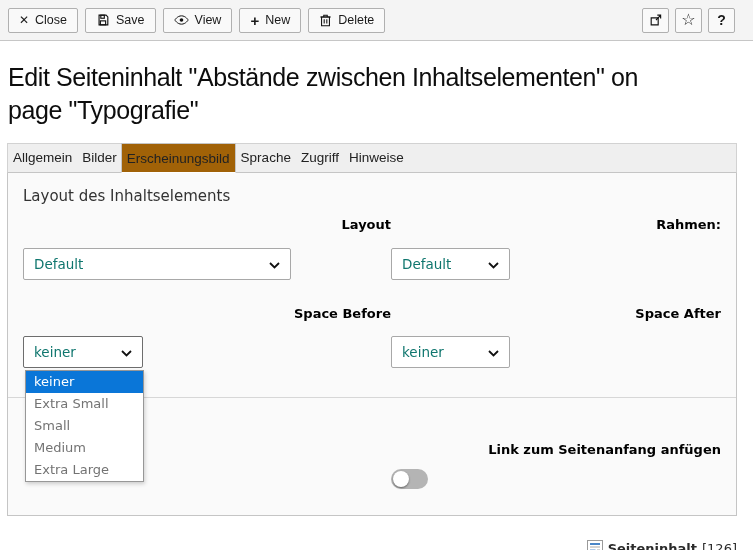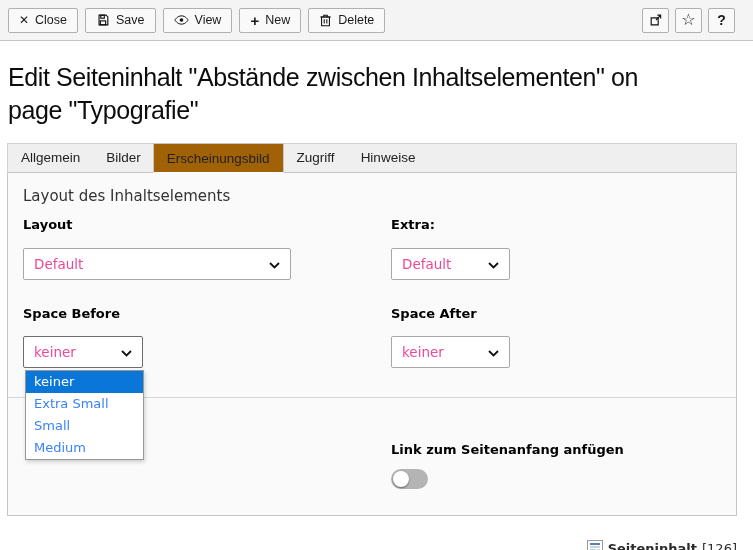--- a/index.html
+++ b/index.html
@@ -41,62 +41,62 @@
   
   .tabbar {
     display:flex; align-items:stretch;
     margin:16px 16px 0 7px;
     height:30px;
     background:#efefef;
     border:1px solid #d2d2d2;
     border-bottom:1px solid #c5c5c5;
   }
   .tab {
-    padding:0 13px; line-height:28px; font-size:13.5px; color:#222;
+    padding:0 5px; line-height:28px; font-size:13.5px; color:#222;
     font-family:"Liberation Sans", sans-serif; cursor:pointer;
   }
   .tab.active {
     background:#a16207;
     border:1px solid #c5c5c5; border-bottom:1px solid #fff;
     margin:-1px 0 -1px -1px; line-height:30px; position:relative; z-index:2;
   }
 
   
   .panel {
     margin:0 16px 0 7px;
     height:343px;
     background:#fafafa;
     border:1px solid #c5c5c5; border-top:none;
     padding:14px 15px 12px 15px;
     position:relative;
   }
   .section-title { font-size:15px; color:#333; font-weight:400; margin-bottom:12px; }
   .form-grid { display:grid; grid-template-columns:368px 1fr; }
   .field-label {
-    display:block; font-size:13px; font-weight:bold; color:#000; margin-bottom:16px;
+    display:block; font-size:13px; font-weight:bold; color:#000; margin-bottom:16px;text-align:right;
   }
   .selectbox {
     height:32px; background:#fff;
     border:1px solid #a8a8a8; border-radius:2px;
     display:flex; align-items:center; justify-content:space-between;
-    padding:0 10px; font-size:13.5px; color:#ec4899; cursor:pointer;
+    padding:0 10px; font-size:13.5px; color:#0f766e; cursor:pointer;
   }
   .selectbox.focused { border-color:#6d6d6d; }
   .w-layout { width:268px; }
   .w-small  { width:119px; }
   .row1 { margin-bottom:26px; }
   .row2 .field-label { margin-bottom:15px; }
   .sb-wrap { position:relative; width:120px; }
   .dropdown-list {
     position:absolute; top:calc(100% + 2px); left:2px; width:119px;
     background:#fff; border:1px solid #979797;
     box-shadow:1px 2px 4px rgba(0,0,0,.18); z-index:10;
   }
   .dropdown-item {
-    font-size:13px; color:#3b82f6; padding:3px 8px; line-height:16px; cursor:pointer;
+    font-size:13px; color:#737373; padding:3px 8px; line-height:16px; cursor:pointer;
   }
   .dropdown-item.selected { background:#0a76d8; color:#fff; }
   .panel-divider { border:none; border-top:1px solid #d7d7d7; margin:29px -15px 0 -15px; }
   .row3 { margin-top:44px; }
   .toggle {
     margin-top:12px; width:37px; height:20px; border-radius:10px;
     background:#b4b4b4; position:relative; cursor:pointer;
   }
   .toggle .knob {
     position:absolute; left:2px; top:2px; width:16px; height:16px;
@@ -170,41 +170,42 @@
     </button>
   </div>
 </div>
 
 <h1 class="page-title"><span>Edit Seiteninhalt "Abstände zwischen Inhaltselementen" on</span><br><span>page "Typografie"</span></h1>
 
 <div class="tabbar">
   <div class="tab">Allgemein</div>
   <div class="tab">Bilder</div>
   <div class="tab active">Erscheinungsbild</div>
+  <div class="tab">Sprache</div>
   <div class="tab">Zugriff</div>
   <div class="tab">Hinweise</div>
 </div>
 
 <div class="panel">
   <div class="section-title">Layout des Inhaltselements</div>
 
   <div class="form-grid row1">
     <div>
       <span class="field-label">Layout</span>
       <div class="selectbox w-layout">
         <span>Default</span>
         <span>
           <svg width="11" height="7" viewBox="0 0 11 7" fill="none" stroke="#111" stroke-width="1.8">
               <polyline points="1,1 5.5,5.5 10,1"></polyline>
             </svg>
         </span>
       </div>
     </div>
     <div>
-      <span class="field-label">Extra:</span>
+      <span class="field-label">Rahmen:</span>
       <div class="selectbox w-small">
         <span>Default</span>
         <span>
           <svg width="11" height="7" viewBox="0 0 11 7" fill="none" stroke="#111" stroke-width="1.8">
               <polyline points="1,1 5.5,5.5 10,1"></polyline>
             </svg>
         </span>
       </div>
     </div>
   </div>
@@ -219,20 +220,21 @@
             <svg width="11" height="7" viewBox="0 0 11 7" fill="none" stroke="#111" stroke-width="1.8">
                 <polyline points="1,1 5.5,5.5 10,1"></polyline>
               </svg>
           </span>
         </div>
         <div class="dropdown-list">
           <div class="dropdown-item selected">keiner</div>
           <div class="dropdown-item">Extra Small</div>
           <div class="dropdown-item">Small</div>
           <div class="dropdown-item">Medium</div>
+          <div class="dropdown-item">Extra Large</div>
         </div>
       </div>
     </div>
     <div>
       <span class="field-label">Space After</span>
       <div class="selectbox w-small">
         <span>keiner</span>
         <span>
           <svg width="11" height="7" viewBox="0 0 11 7" fill="none" stroke="#111" stroke-width="1.8">
               <polyline points="1,1 5.5,5.5 10,1"></polyline>

